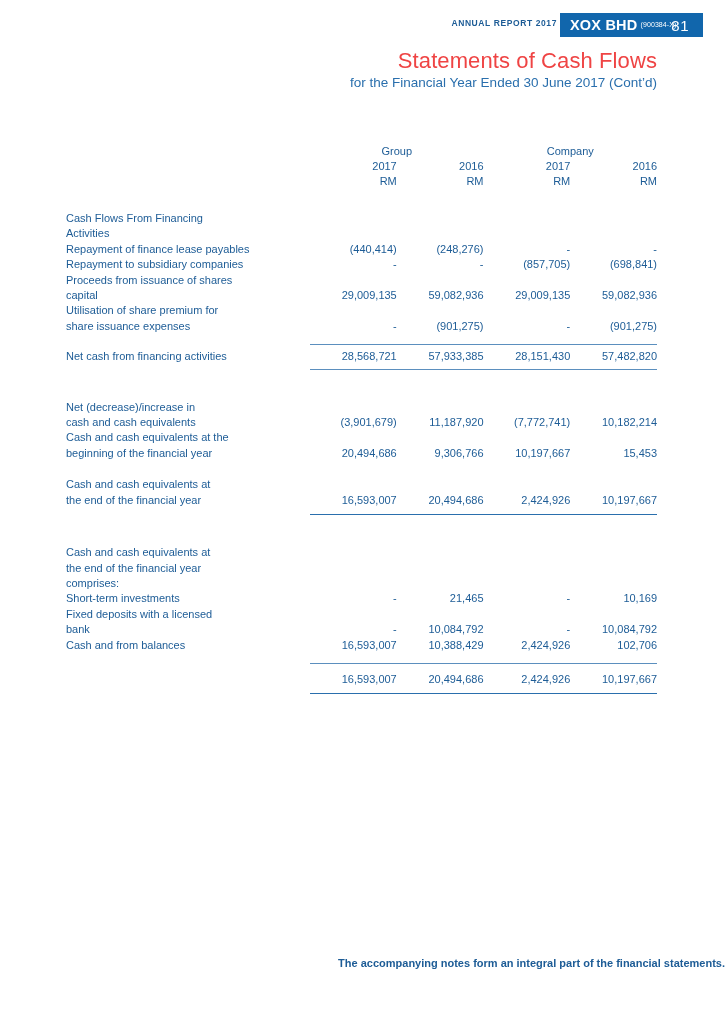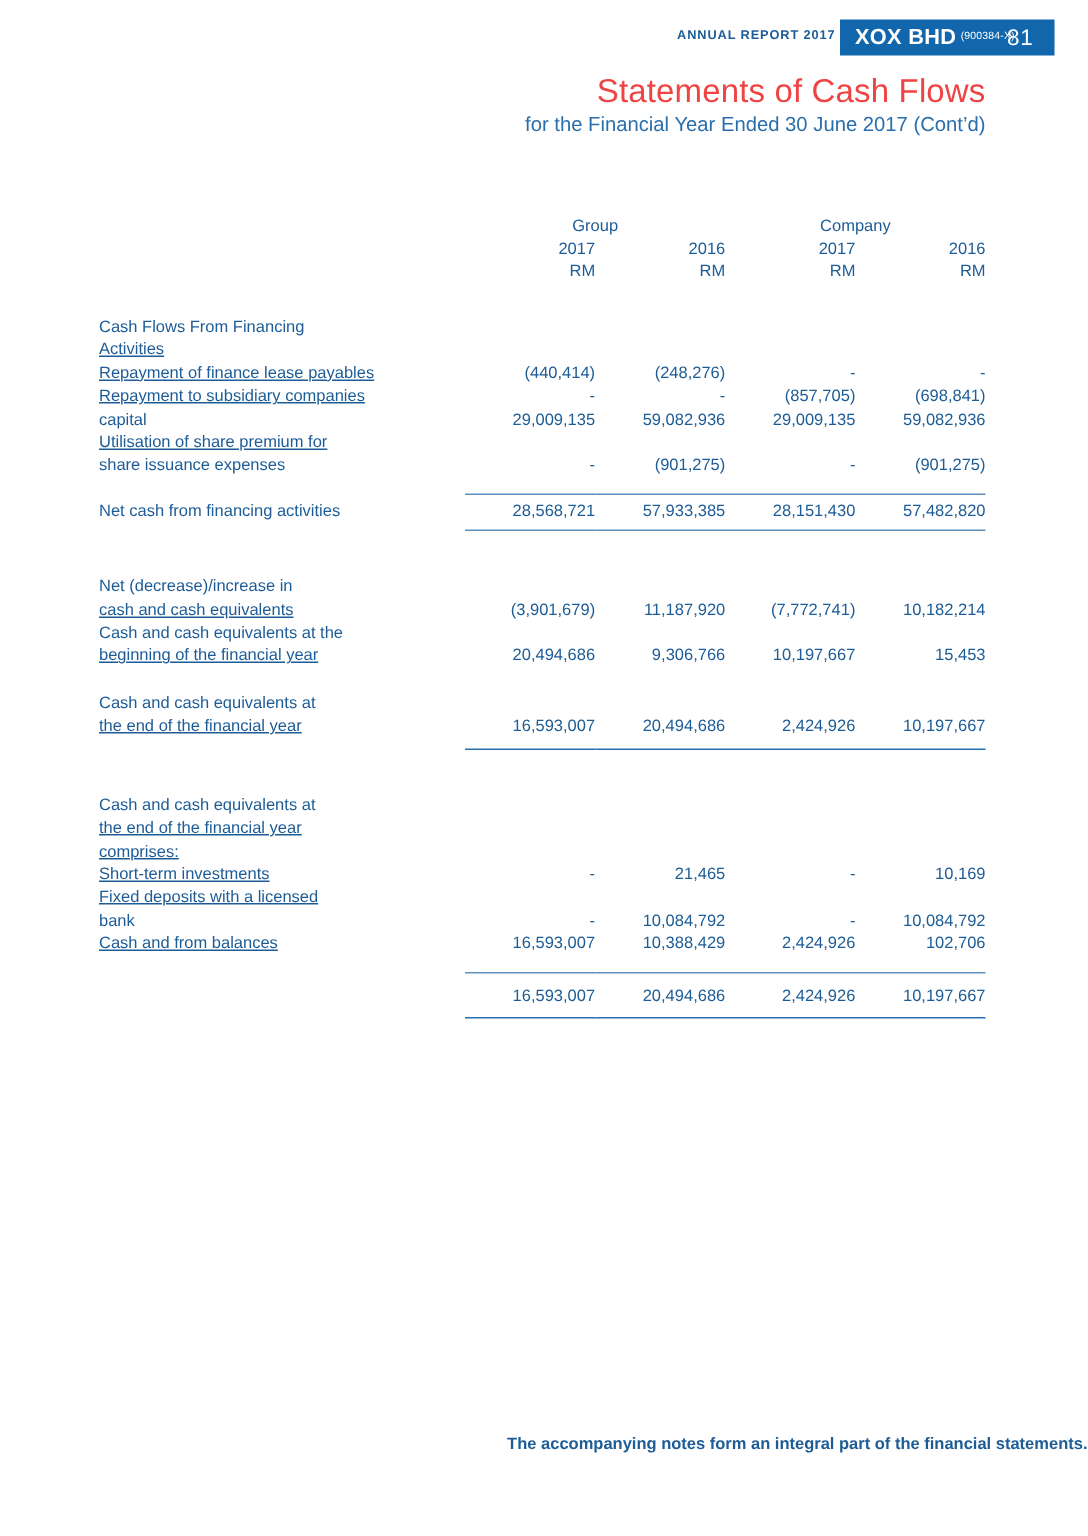--- a/index.html
+++ b/index.html
@@ -126,21 +126,21 @@
   }
   .num {
     text-align: right;
     font-size: 11px;
     line-height: 15.4px;
     color: #1d5c96;
     padding-right: 2px;
     white-space: nowrap;
   }
   .b { font-weight: bold; }
-  .ind1 { padding-left: 8px; text-decoration: underline; }
+  .ind1 { padding-left: 8px; }
   .ind2 { padding-left: 16px; }
 
   
   .sp4  td { height: 4px;  line-height: 4px;  font-size: 0; }
   .sp6  td { height: 6px;  line-height: 6px;  font-size: 0; }
   .sp8  td { height: 8px;  line-height: 8px;  font-size: 0; }
   .sp10 td { height: 10px; line-height: 10px; font-size: 0; }
   .sp16 td { height: 16px; line-height: 16px; font-size: 0; }
   .sp22 td { height: 22px; line-height: 22px; font-size: 0; }
   .sp30 td { height: 30px; line-height: 30px; font-size: 0; }
@@ -268,20 +268,27 @@
 
       <tr>
         <td class="lbl ind1">Repayment to subsidiary companies</td>
         <td class="num">-</td>
         <td class="num">-</td>
         <td class="num">(857,705)</td>
         <td class="num">(698,841)</td>
       </tr>
 
       <tr>
+        <td class="lbl ind1">Proceeds from issuance of shares</td>
+        <td class="num"></td>
+        <td class="num"></td>
+        <td class="num"></td>
+        <td class="num"></td>
+      </tr>
+      <tr>
         <td class="lbl ind2">capital</td>
         <td class="num">29,009,135</td>
         <td class="num">59,082,936</td>
         <td class="num">29,009,135</td>
         <td class="num">59,082,936</td>
       </tr>
 
       <tr>
         <td class="lbl ind1">Utilisation of share premium for</td>
         <td class="num"></td>

